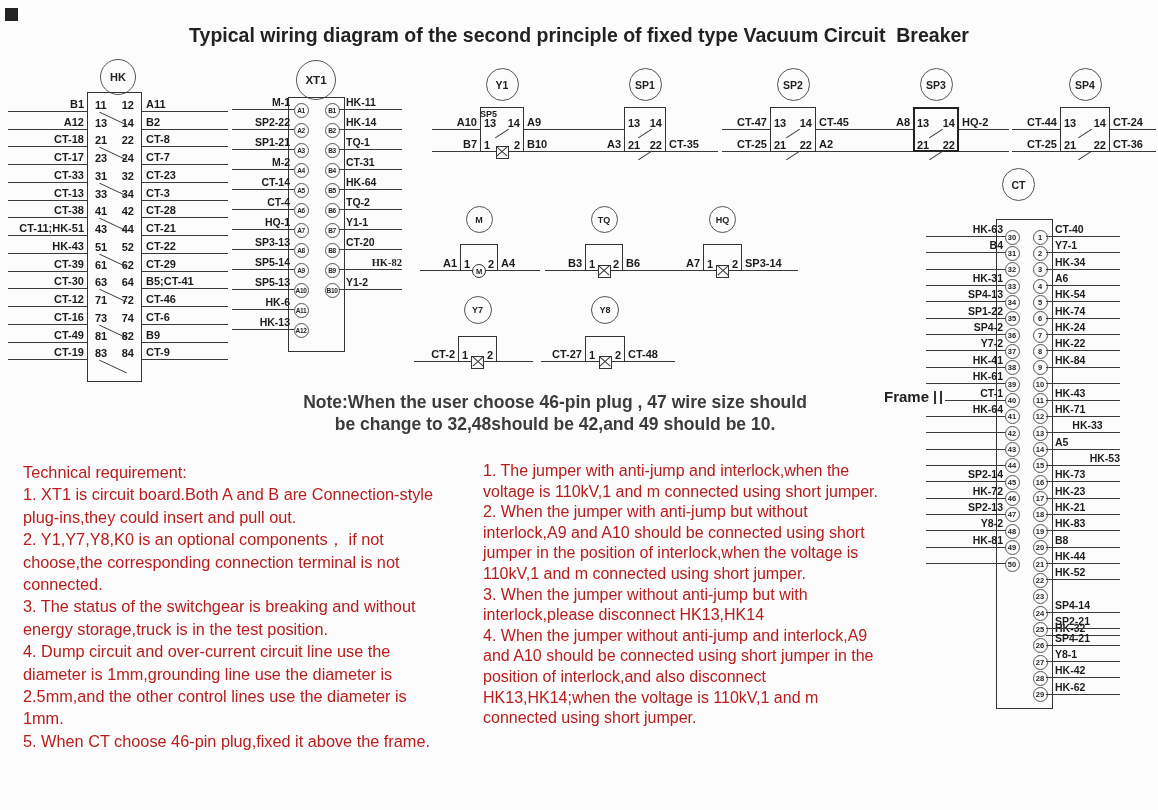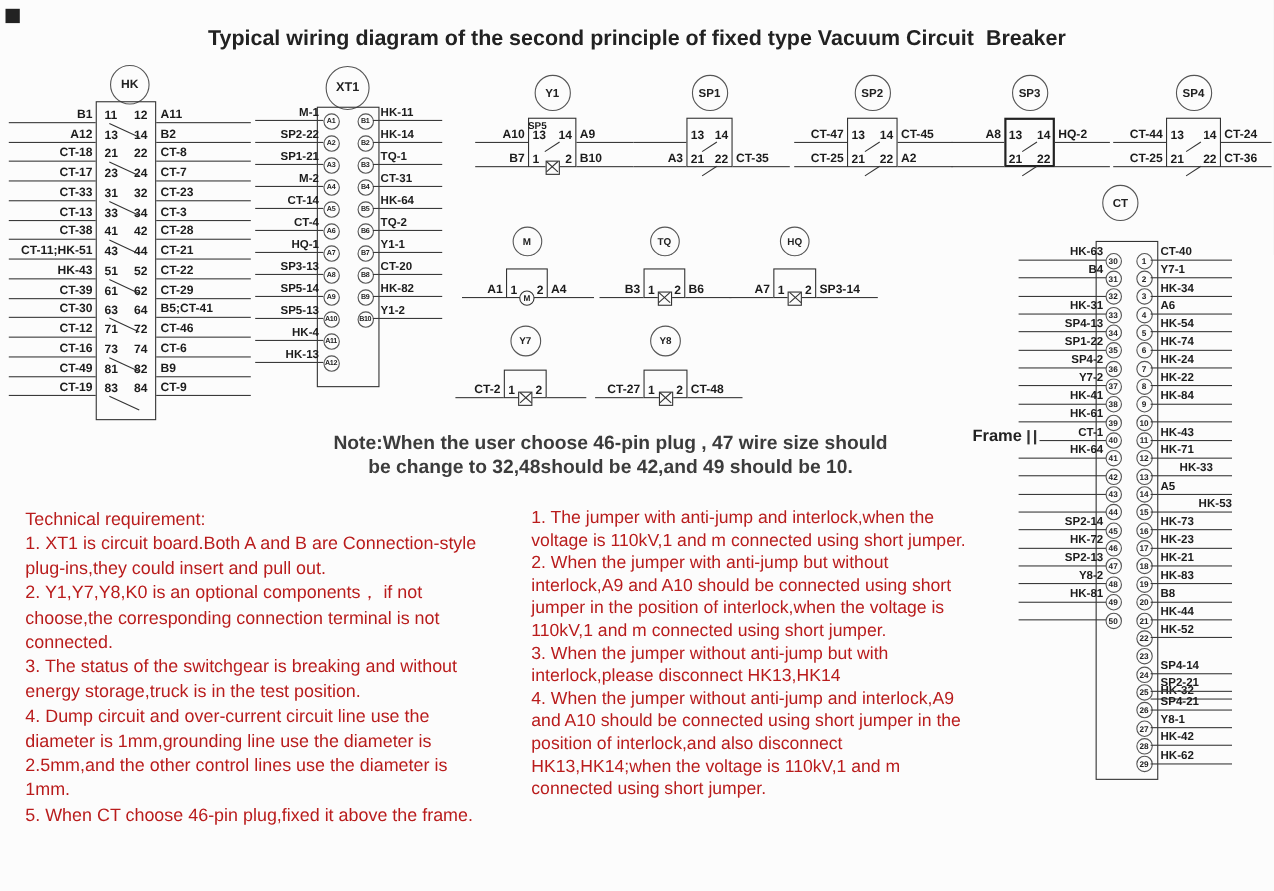--- a/index.html
+++ b/index.html
@@ -218,42 +218,42 @@
         <div class="xl wire" style="left: 2px; top: 136px; width: 62px; text-align: right; padding-right: 4px;">CT-4</div>
         <div class="circ" style="left: 63.5px; top: 142.5px; width: 15px; height: 15px; font-size: 6.5px; letter-spacing: -0.3px;">A6</div>
         <div class="xl wire" style="left: 2px; top: 156px; width: 62px; text-align: right; padding-right: 4px;">HQ-1</div>
         <div class="circ" style="left: 63.5px; top: 162.5px; width: 15px; height: 15px; font-size: 6.5px; letter-spacing: -0.3px;">A7</div>
         <div class="xl wire" style="left: 2px; top: 176px; width: 62px; text-align: right; padding-right: 4px;">SP3-13</div>
         <div class="circ" style="left: 63.5px; top: 182.5px; width: 15px; height: 15px; font-size: 6.5px; letter-spacing: -0.3px;">A8</div>
         <div class="xl wire" style="left: 2px; top: 196px; width: 62px; text-align: right; padding-right: 4px;">SP5-14</div>
         <div class="circ" style="left: 63.5px; top: 202.5px; width: 15px; height: 15px; font-size: 6.5px; letter-spacing: -0.3px;">A9</div>
         <div class="xl wire" style="left: 2px; top: 216px; width: 62px; text-align: right; padding-right: 4px;">SP5-13</div>
         <div class="circ" style="left: 63.5px; top: 222.5px; width: 15px; height: 15px; font-size: 6.5px; letter-spacing: -0.3px;">A10</div>
-        <div class="xl wire" style="left: 2px; top: 236px; width: 62px; text-align: right; padding-right: 4px;">HK-4</div>
+        <div class="xl wire" style="left: 2px; top: 236px; width: 62px; text-align: right; padding-right: 4px;">HK-6</div>
         <div class="circ" style="left: 63.5px; top: 242.5px; width: 15px; height: 15px; font-size: 6.5px; letter-spacing: -0.3px;">A11</div>
         <div class="xl wire" style="left: 2px; top: 256px; width: 62px; text-align: right; padding-right: 4px;">HK-13</div>
         <div class="circ" style="left: 63.5px; top: 262.5px; width: 15px; height: 15px; font-size: 6.5px; letter-spacing: -0.3px;">A12</div>
         <div class="circ" style="left: 94.5px; top: 42.5px; width: 15px; height: 15px; font-size: 6.5px; letter-spacing: -0.3px;">B1</div>
         <div class="xl wire" style="left: 109px; top: 36px; width: 63px; text-align: left; padding-left: 7px;">HK-11</div>
         <div class="circ" style="left: 94.5px; top: 62.5px; width: 15px; height: 15px; font-size: 6.5px; letter-spacing: -0.3px;">B2</div>
         <div class="xl wire" style="left: 109px; top: 56px; width: 63px; text-align: left; padding-left: 7px;">HK-14</div>
         <div class="circ" style="left: 94.5px; top: 82.5px; width: 15px; height: 15px; font-size: 6.5px; letter-spacing: -0.3px;">B3</div>
         <div class="xl wire" style="left: 109px; top: 76px; width: 63px; text-align: left; padding-left: 7px;">TQ-1</div>
         <div class="circ" style="left: 94.5px; top: 102.5px; width: 15px; height: 15px; font-size: 6.5px; letter-spacing: -0.3px;">B4</div>
         <div class="xl wire" style="left: 109px; top: 96px; width: 63px; text-align: left; padding-left: 7px;">CT-31</div>
         <div class="circ" style="left: 94.5px; top: 122.5px; width: 15px; height: 15px; font-size: 6.5px; letter-spacing: -0.3px;">B5</div>
         <div class="xl wire" style="left: 109px; top: 116px; width: 63px; text-align: left; padding-left: 7px;">HK-64</div>
         <div class="circ" style="left: 94.5px; top: 142.5px; width: 15px; height: 15px; font-size: 6.5px; letter-spacing: -0.3px;">B6</div>
         <div class="xl wire" style="left: 109px; top: 136px; width: 63px; text-align: left; padding-left: 7px;">TQ-2</div>
         <div class="circ" style="left: 94.5px; top: 162.5px; width: 15px; height: 15px; font-size: 6.5px; letter-spacing: -0.3px;">B7</div>
         <div class="xl wire" style="left: 109px; top: 156px; width: 63px; text-align: left; padding-left: 7px;">Y1-1</div>
         <div class="circ" style="left: 94.5px; top: 182.5px; width: 15px; height: 15px; font-size: 6.5px; letter-spacing: -0.3px;">B8</div>
         <div class="xl wire" style="left: 109px; top: 176px; width: 63px; text-align: left; padding-left: 7px;">CT-20</div>
         <div class="circ" style="left: 94.5px; top: 202.5px; width: 15px; height: 15px; font-size: 6.5px; letter-spacing: -0.3px;">B9</div>
-        <div class="xl wire" style="left: 109px; top: 196px; width: 63px; text-align: left; padding-left: 7px;">HK-82</div>
+        <div class="xl wire" style="left: 109px; top: 196px; width: 63px; text-align: right; padding-left: 7px; font-family: Liberation Serif, serif;">HK-82</div>
         <div class="circ" style="left: 94.5px; top: 222.5px; width: 15px; height: 15px; font-size: 6.5px; letter-spacing: -0.3px;">B10</div>
         <div class="xl wire" style="left: 109px; top: 216px; width: 63px; text-align: left; padding-left: 7px;">Y1-2</div>
       </div>
   </div>
 
   <div id="relays">
       <div class="abs" style="left: 432px; top: 68px; width: 144px; height: 90px;">
         <div class="circ" style="left: 53.5px; top: 0px; width: 33px; height: 33px; font-size: 10.5px;">Y1</div>
         <div class="box-outline" style="left: 48px; top: 39px; width: 44px; height: 45px; border-width: 1.4px;"></div>
         <div style="position: absolute; left: 0px; top: 39px; width: 100%;">

